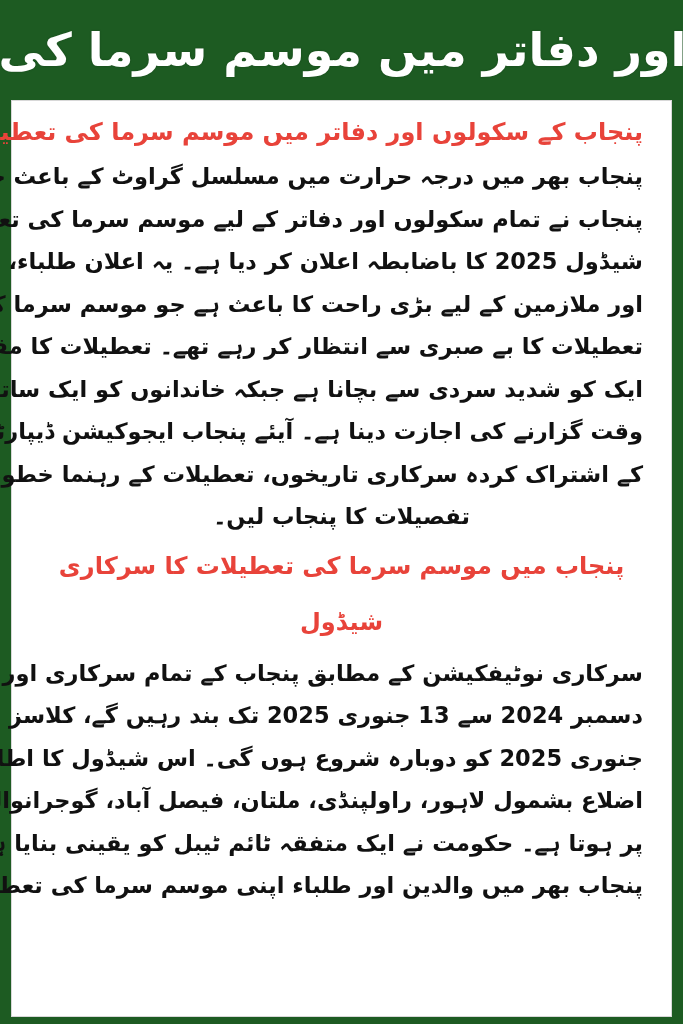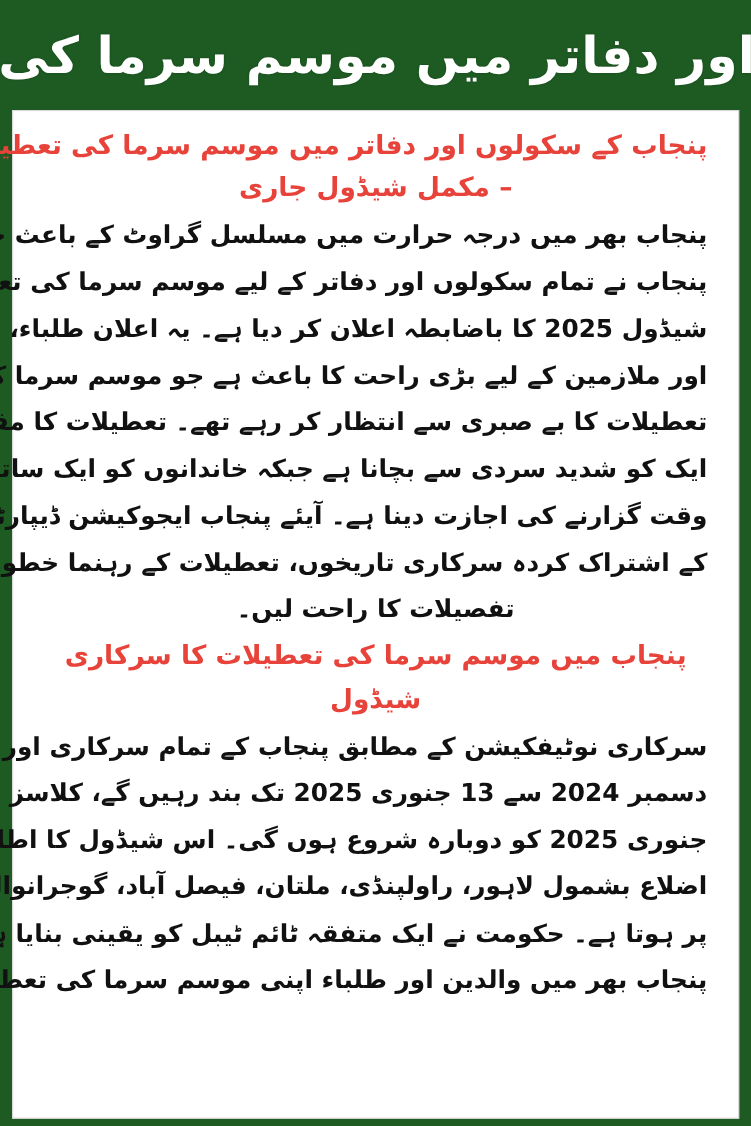--- a/index.html
+++ b/index.html
@@ -61,50 +61,49 @@
       color: #111111;
       font-weight: bold;
       font-size: 22.5px;
       line-height: 42.5px;
       margin: 0;
       text-align: center;
     }
     .heading-sub {
       margin-top: 0px;
       margin-bottom: 2px;
-      line-height: 40px;
+      line-height: 56px;
     }
     .line {
       display: block;
       white-space: nowrap;
     }
   </style>
 </head>
 <body>
 
 <div class="banner">
   <div class="banner-title">سکولوں اور دفاتر میں موسم سرما کی تعطیلات</div>
 </div>
 
 <div class="panel">
   <h2 class="heading heading-main">
     <span class="line">پنجاب کے سکولوں اور دفاتر میں موسم سرما کی تعطیلات 2025 کا اعلان</span>
-    <span class="line">– مکمل شیڈول جاری</span>
   </h2>
 
   <p class="para">
     <span class="line">پنجاب بھر میں درجہ حرارت میں مسلسل گراوٹ کے باعث حکومت</span>
     <span class="line">پنجاب نے تمام سکولوں اور دفاتر کے لیے موسم سرما کی تعطیلات کے</span>
     <span class="line">شیڈول 2025 کا باضابطہ اعلان کر دیا ہے۔ یہ اعلان طلباء، اساتذہ</span>
     <span class="line">اور ملازمین کے لیے بڑی راحت کا باعث ہے جو موسم سرما کی سالانہ</span>
     <span class="line">تعطیلات کا بے صبری سے انتظار کر رہے تھے۔ تعطیلات کا مقصد ہر</span>
     <span class="line">ایک کو شدید سردی سے بچانا ہے جبکہ خاندانوں کو ایک ساتھ معیاری</span>
     <span class="line">وقت گزارنے کی اجازت دینا ہے۔ آیئے پنجاب ایجوکیشن ڈیپارٹمنٹ</span>
     <span class="line">کے اشتراک کردہ سرکاری تاریخوں، تعطیلات کے رہنما خطوط اور اہم</span>
-    <span class="line">تفصیلات کا راحت لیں۔</span>
+    <span class="line">تفصیلات کا پنجاب لیں۔</span>
   </p>
 
   <h3 class="heading heading-sub">پنجاب میں موسم سرما کی تعطیلات کا سرکاری شیڈول</h3>
 
   <p class="para">
     <span class="line">سرکاری نوٹیفکیشن کے مطابق پنجاب کے تمام سرکاری اور نجی اسکول 20</span>
     <span class="line">دسمبر 2024 سے 13 جنوری 2025 تک بند رہیں گے، کلاسز پیر 13</span>
     <span class="line">جنوری 2025 کو دوبارہ شروع ہوں گی۔ اس شیڈول کا اطلاق تمام بڑے</span>
     <span class="line">اضلاع بشمول لاہور، راولپنڈی، ملتان، فیصل آباد، گوجرانوالہ اور بہاولپور</span>
     <span class="line">پر ہوتا ہے۔ حکومت نے ایک متفقہ ٹائم ٹیبل کو یقینی بنایا ہے تاکہ</span>

